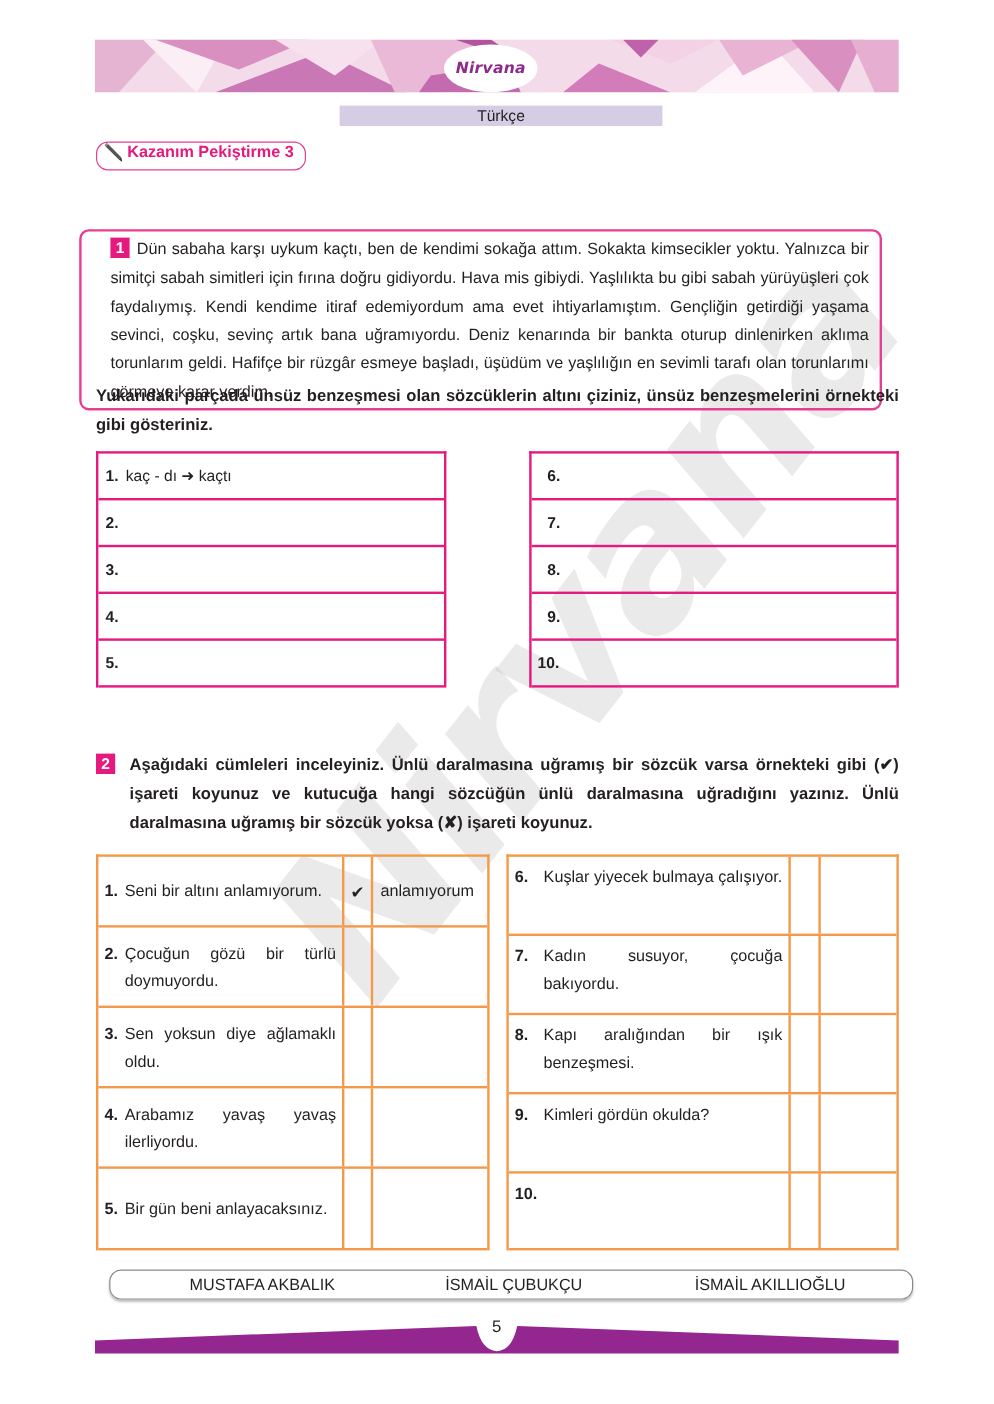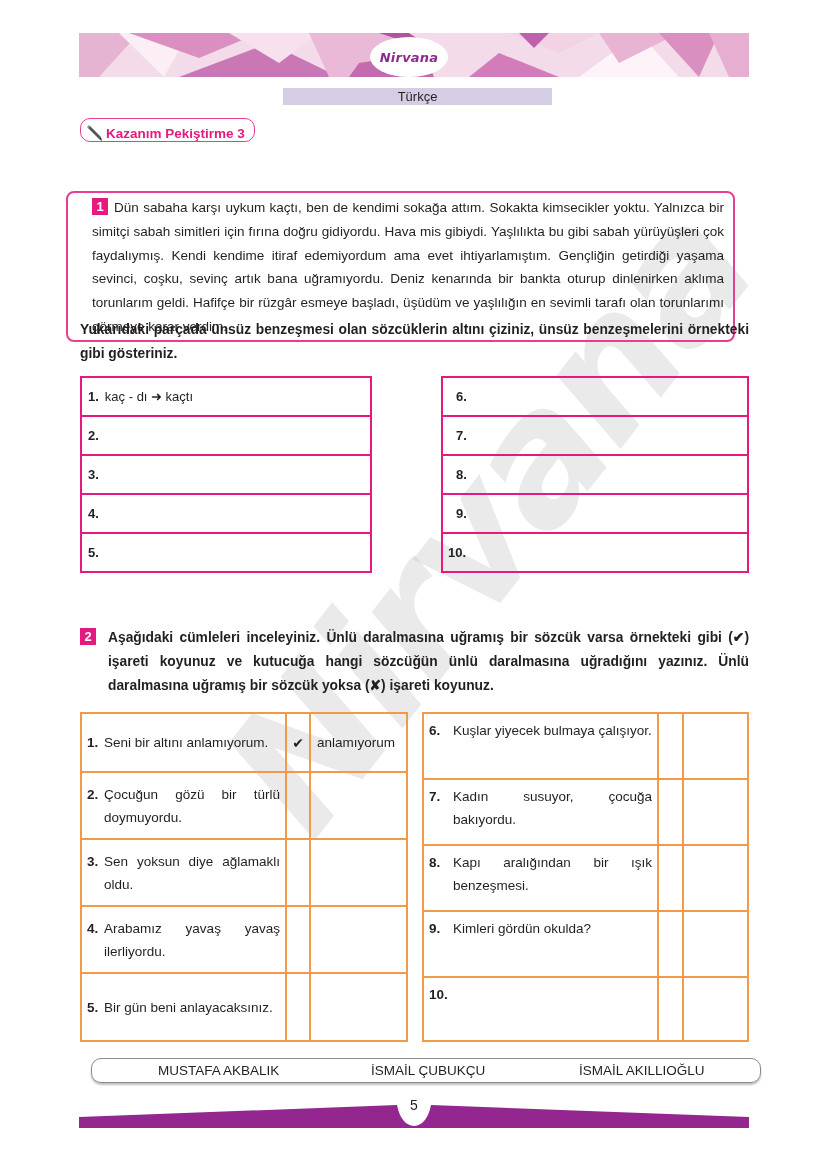--- a/index.html
+++ b/index.html
@@ -21,21 +21,21 @@
   }
   .subject-bar {
     position: absolute; left: 283px; top: 88px; width: 269px; height: 17px;
     background: #d4cde4; text-align: center; font-size: 13px; line-height: 17px; color: #231f20;
   }
 
   
   .kazanim {
     position: absolute; left: 80px; top: 118px; width: 175px; height: 24px;
     border: 1.5px solid #e63e91; border-radius: 10px;
-    display: flex; align-items: flex-end; padding-left: 5px; gap: 4px;
+    display: flex; align-items: flex-start; padding-left: 5px; gap: 4px;
     font-weight: bold; font-size: 13.5px; color: #e5197e;
   }
   .pencil { width: 16px; height: 16px; display: inline-block; }
 
   
   .passage {
     position: absolute; left: 66px; top: 147px; width: 669px; height: 151px;
     border: 2px solid #e63e91; border-radius: 8px;
     padding: 3px 9px 0 24px;
     font-size: 13.5px; line-height: 23.8px; color: #231f20; text-align: justify; margin-top: 44px;

